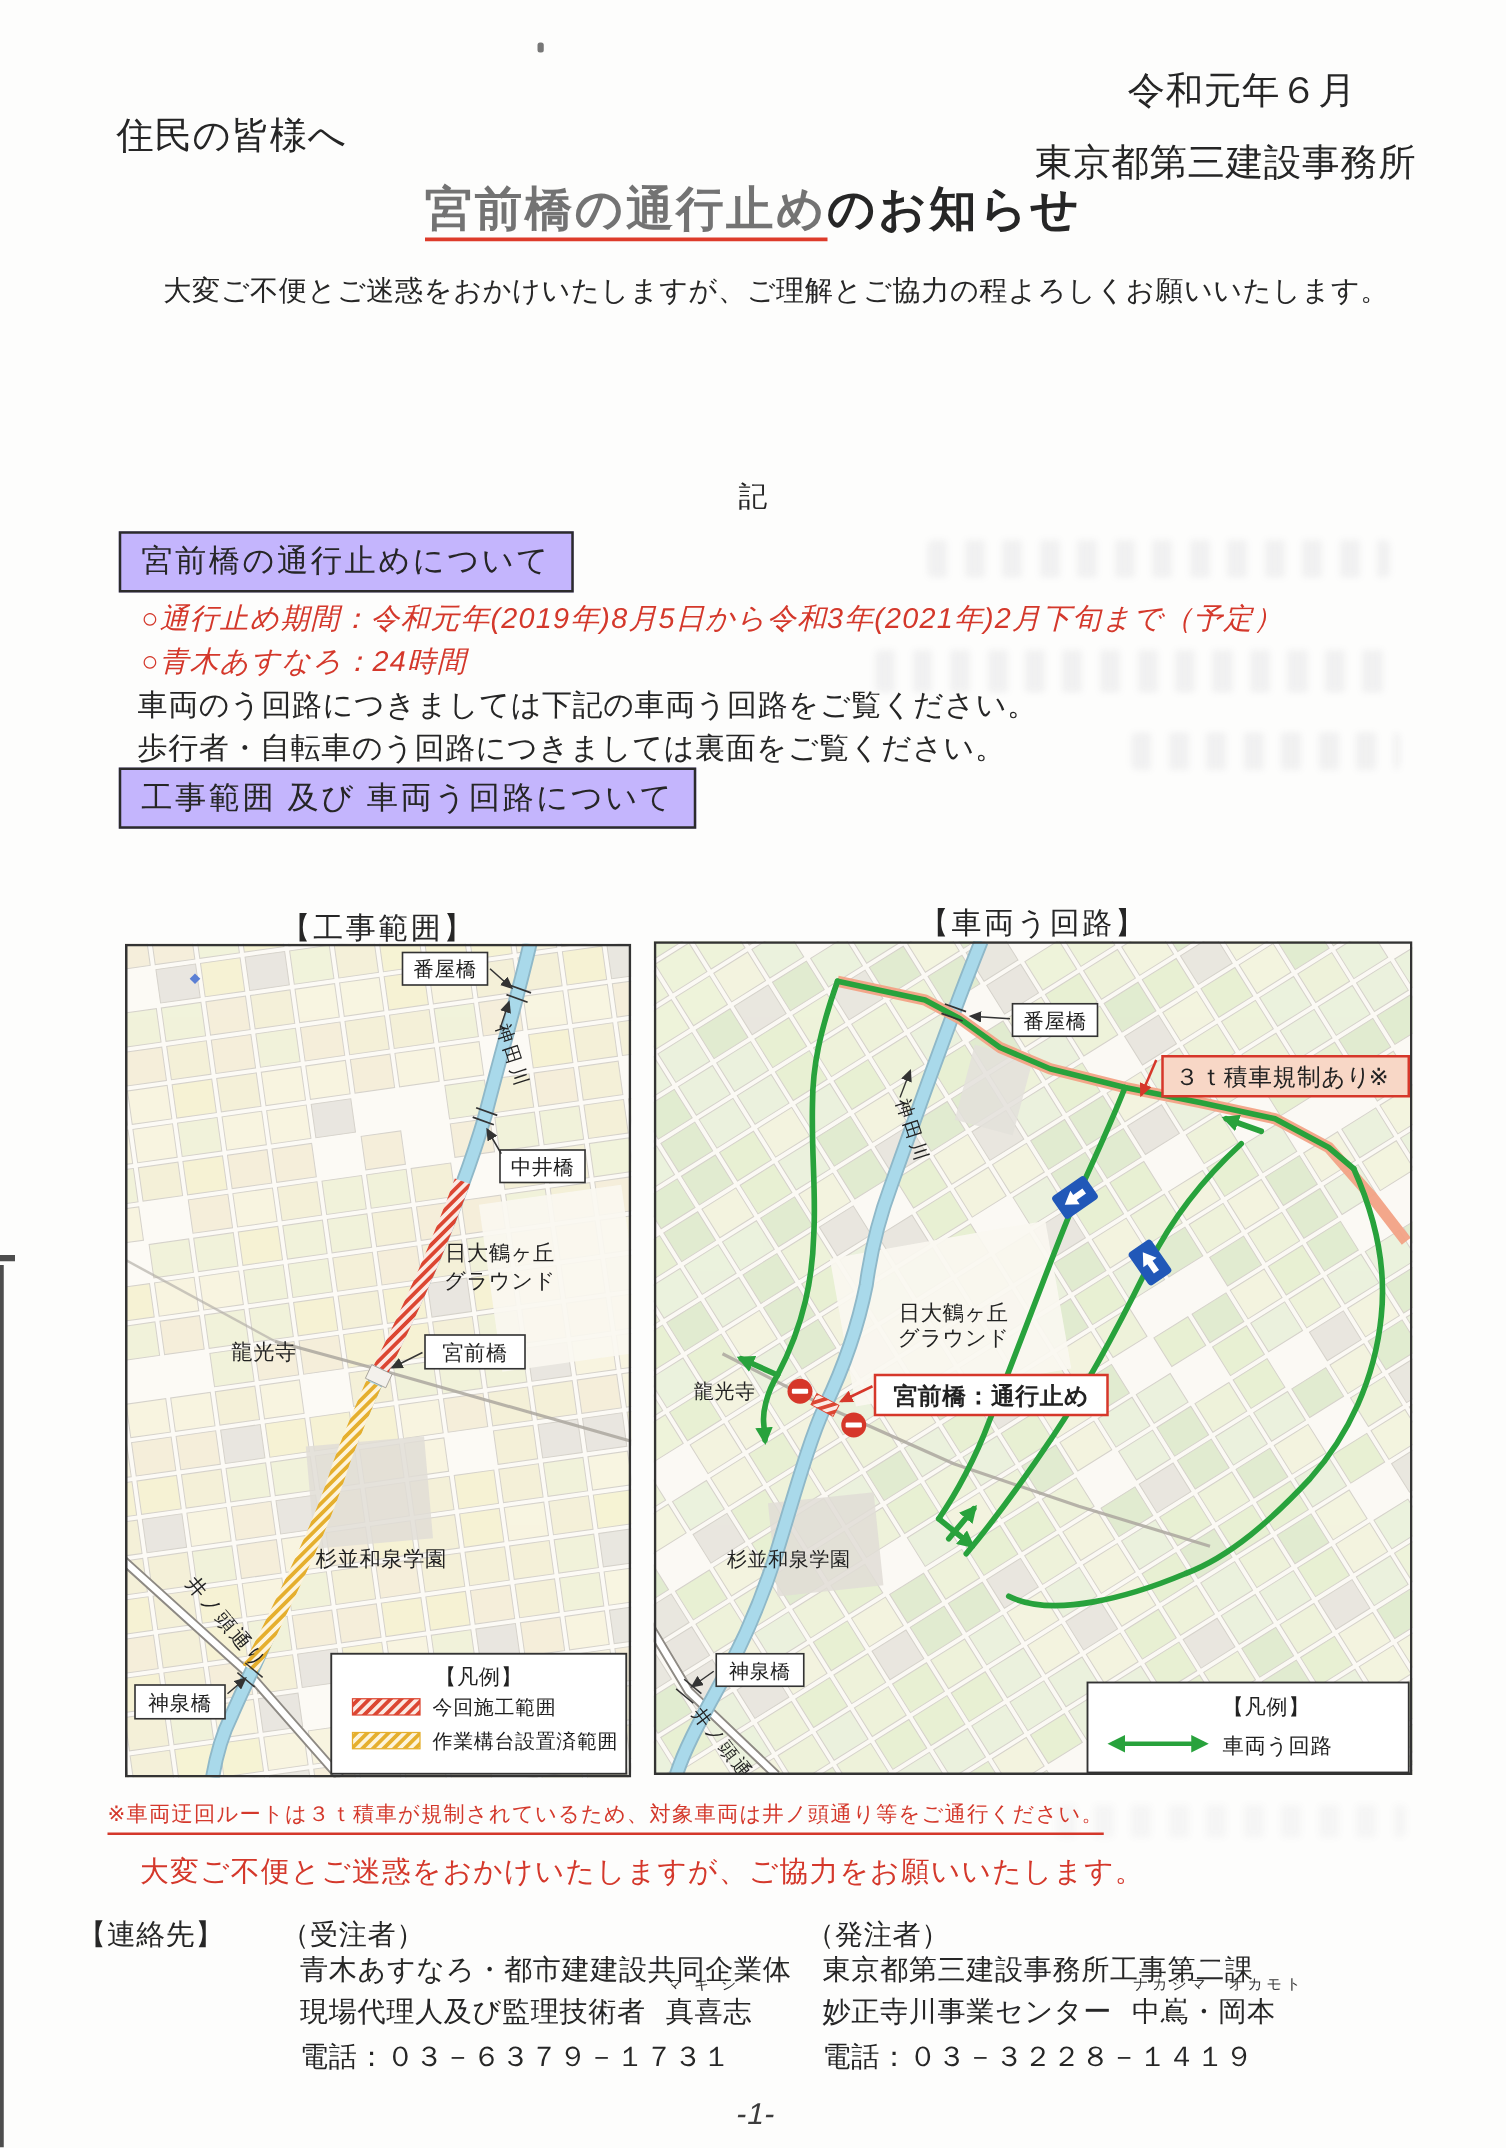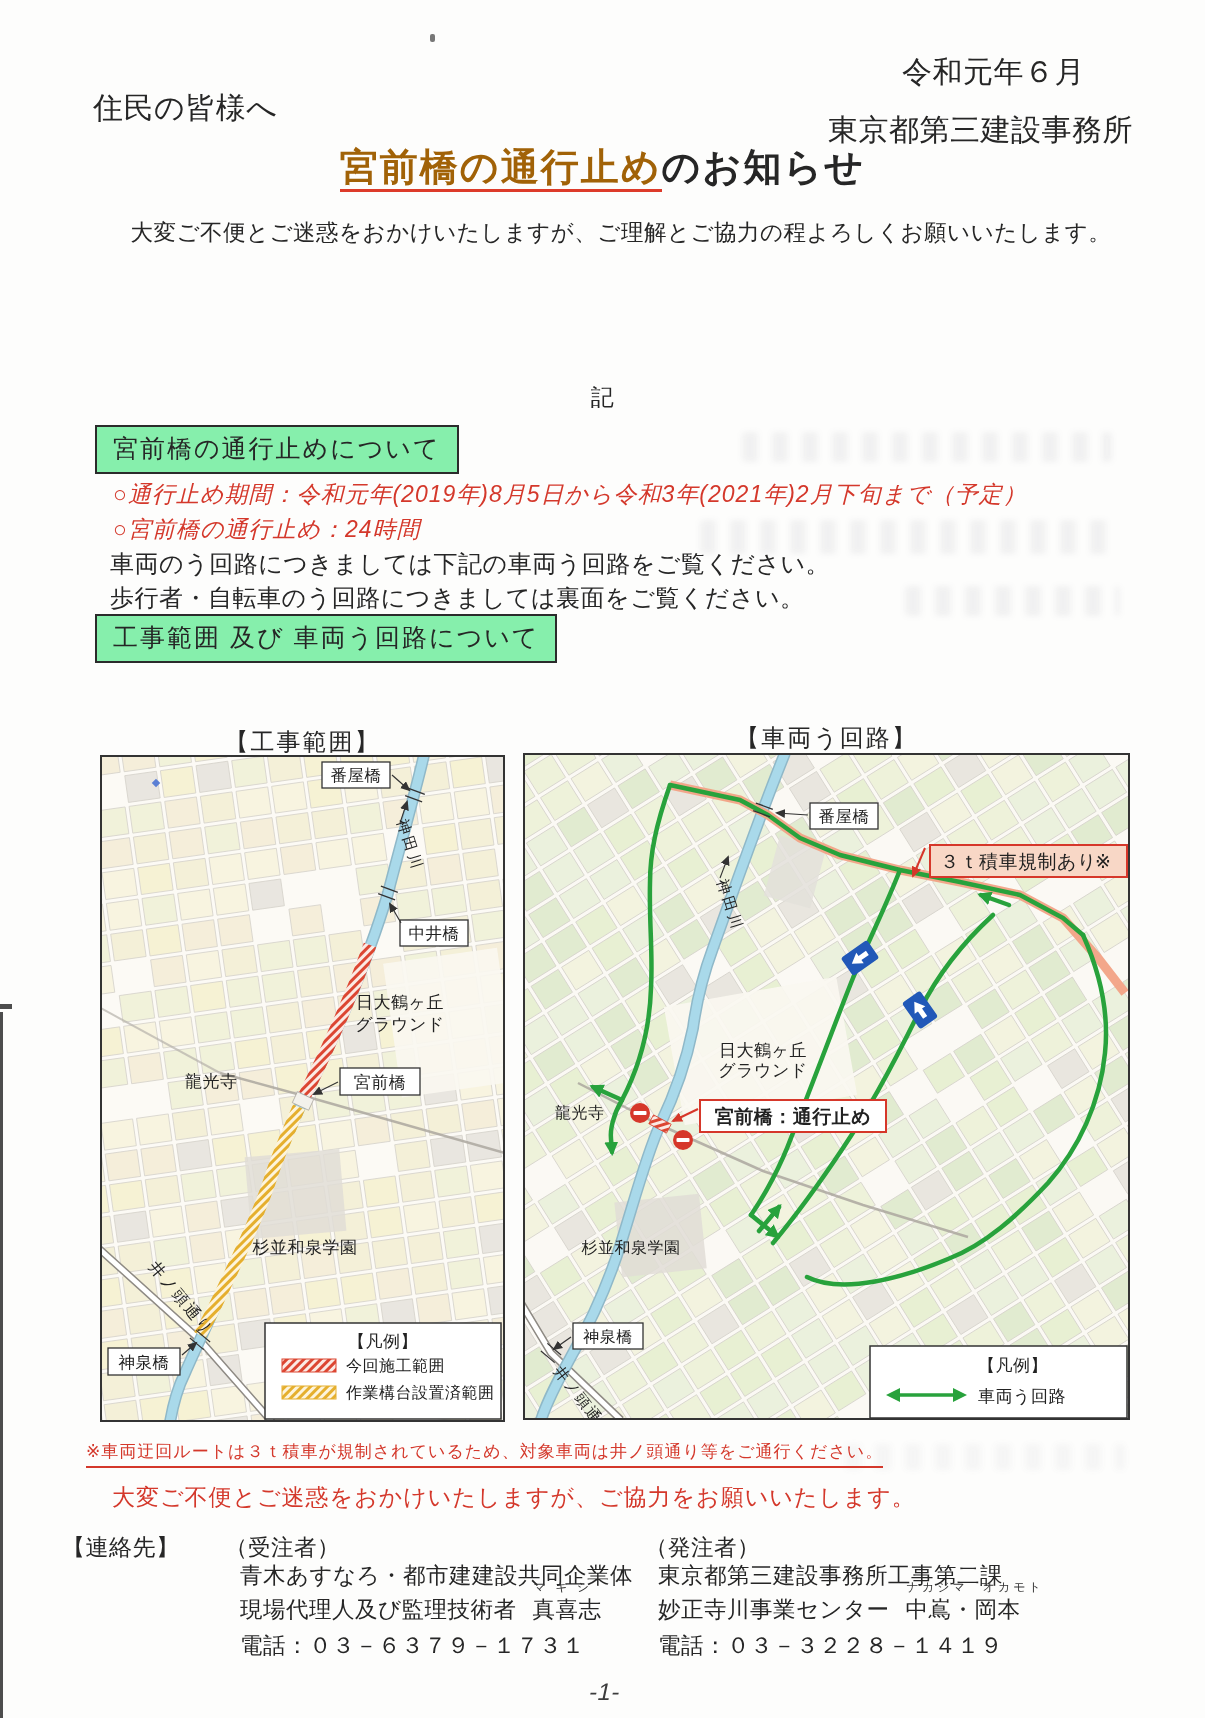--- a/index.html
+++ b/index.html
@@ -5,25 +5,25 @@
   html,body{margin:0;padding:0;}
   body{
     width:1205px;height:1718px;position:relative;overflow:hidden;
     background:#fdfdfc;color:#262626;
     font-family:"Liberation Sans","DejaVu Sans",sans-serif;
     letter-spacing:.5px;
   }
   .abs{position:absolute;}
   .t22{font-size:30px;}
   .title-wrap{left:0;top:142px;width:1205px;text-align:center;font-size:38px;font-weight:700;letter-spacing:2px;}
-  .title-red{color:#a16207;border-bottom:3px solid #dd3b2a;padding-bottom:1px;}
+  .title-red{color:#737373;border-bottom:3px solid #dd3b2a;padding-bottom:1px;}
   .intro{left:85px;top:214px;width:1040px;font-size:22.5px;line-height:1.7;}
   .intro p{margin:0;text-indent:1em;}
   .ki{left:85px;top:382px;width:1035px;text-align:center;font-size:23px;}
-  .box-heading{border:2px solid #2b2b2b;background:#86efac;font-size:25px;padding:5px 16px 7px;letter-spacing:2px;}
+  .box-heading{border:2px solid #2b2b2b;background:#c4b5fd;font-size:25px;padding:5px 16px 7px;letter-spacing:2px;}
   .red{color:#d4382b;}
   .red-line{font-size:23px;letter-spacing:1px;font-style:italic;}
   .note{font-size:24px;}
   .map-title{text-align:center;font-size:24px;letter-spacing:2px;}
   .warn1{left:86px;top:1440px;font-size:17px;border-bottom:2px solid #d4382b;padding-bottom:3px;letter-spacing:1px;}
   .warn2{left:112px;top:1482px;font-size:23px;letter-spacing:1px;}
   .contact{font-size:22.5px;}
   .nm{position:relative;margin-left:16px;display:inline-block;}
   .fg{position:absolute;top:-15px;left:1px;font-size:12px;color:#333;letter-spacing:3px;white-space:nowrap;}
   .pagenum{left:555px;top:1678px;width:100px;text-align:center;font-size:24px;color:#3c3c3c;transform:skewX(-12deg);}
@@ -53,21 +53,21 @@
 </div>
 
 <div class="abs intro">
   <p>　大変ご不便とご迷惑をおかけいたしますが、ご理解とご協力の程よろしくお願いいたします。</p>
 </div>
 
 <div class="abs ki">記</div>
 
 <div class="abs box-heading" style="left:95px;top:425px;">宮前橋の通行止めについて</div>
 <div class="abs red red-line" style="left:113px;top:479px;">○通行止め期間：令和元年(2019年)8月5日から令和3年(2021年)2月下旬まで（予定）</div>
-<div class="abs red red-line" style="left:113px;top:514px;">○宮前橋の通行止め：24時間</div>
+<div class="abs red red-line" style="left:113px;top:514px;">○青木あすなろ：24時間</div>
 <div class="abs note" style="left:110px;top:548px;">車両のう回路につきましては下記の車両う回路をご覧ください。</div>
 <div class="abs note" style="left:110px;top:582px;">歩行者・自転車のう回路につきましては裏面をご覧ください。</div>
 
 <div class="abs box-heading" style="left:95px;top:614px;">工事範囲 及び 車両う回路について</div>
 
 <div class="abs map-title" style="left:100px;top:726px;width:405px;">【工事範囲】</div>
 <div class="abs map-title" style="left:523px;top:722px;width:607px;">【車両う回路】</div>
 
 <svg class="abs" style="left:100px;top:755px;" width="405" height="667" viewBox="0 0 405 667">
   <defs>

